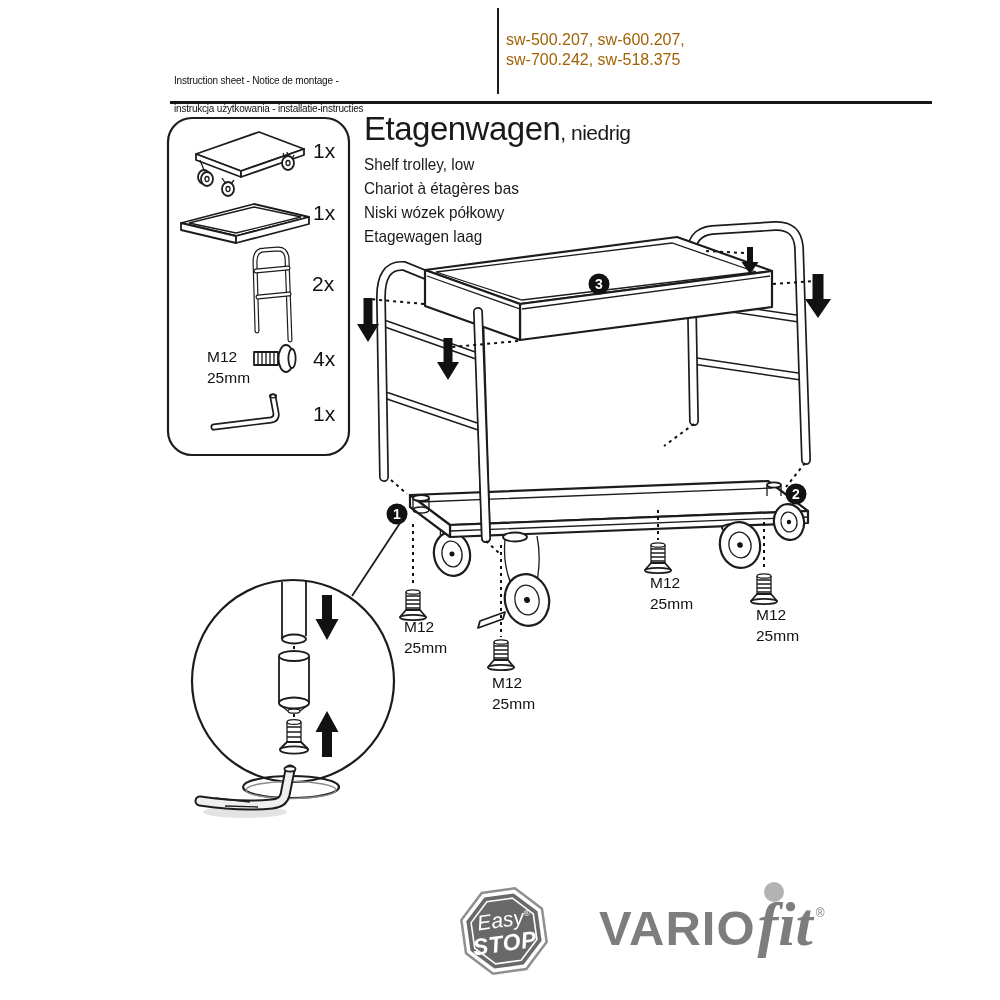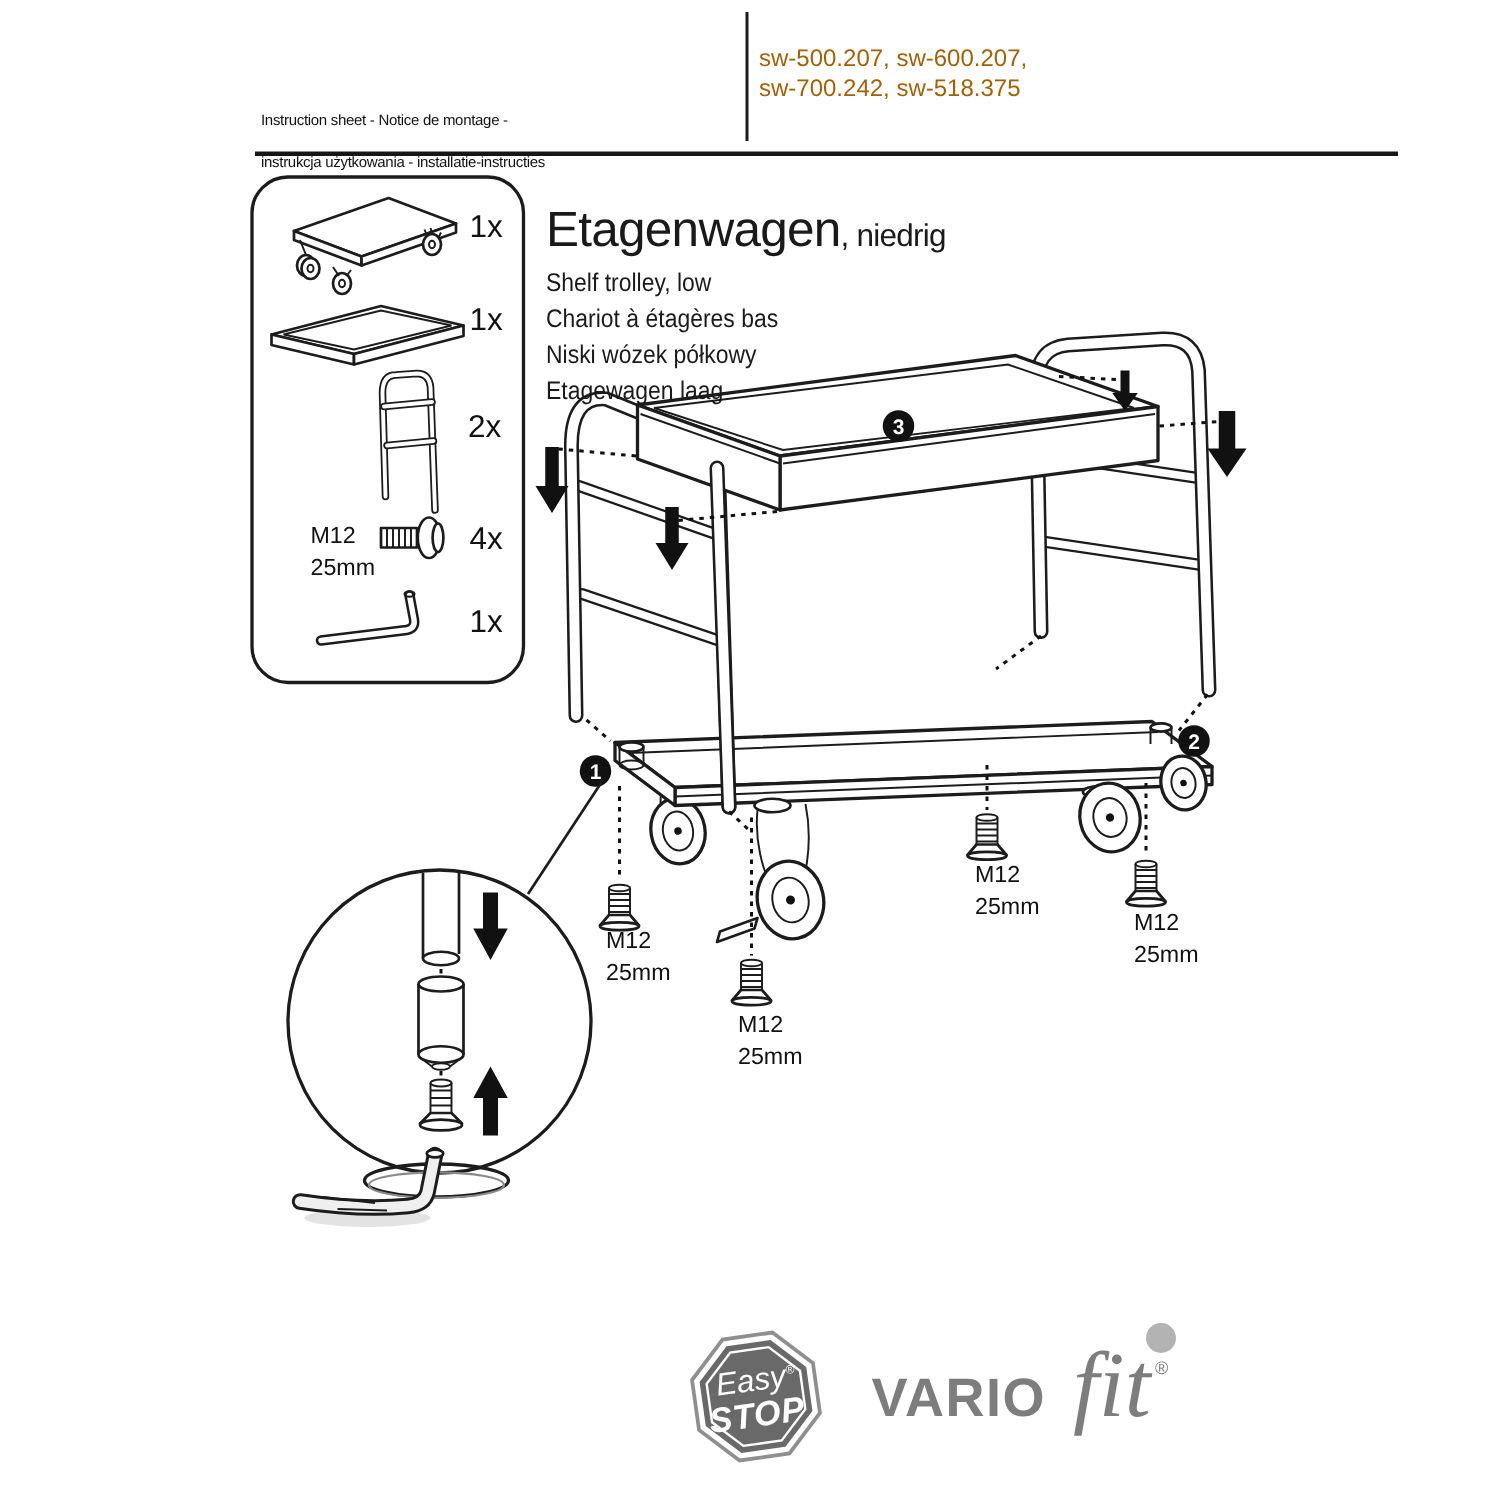--- a/index.html
+++ b/index.html
@@ -8,21 +8,21 @@
   .abs{position:absolute;}
   
   .mainTitle{left:173px;top:24px;font-size:43px;letter-spacing:-1.5px;white-space:nowrap;}
   .mainTitle .squish{display:inline-block;transform:scaleX(.88);transform-origin:0 0;}
   .subT{left:174px;font-size:10px;letter-spacing:-.2px;color:#111;white-space:nowrap;}
   .divider{left:497px;top:8px;width:2px;height:86px;background:#1c1c1c;}
   .codes{left:506px;font-size:16px;color:#a16207;white-space:nowrap;}
   .rule{left:170px;top:101px;width:762px;height:3px;background:#161616;}
   
   .prod{left:364px;top:110px;white-space:nowrap;}
-  .prod .t1{font-size:33px;letter-spacing:-.5px;margin-top:24px;}
+  .prod .t1{font-size:33px;letter-spacing:-.5px;}
   .prod .t1s{font-size:21px;}
   .prod .langs{margin-top:5px;font-size:17px;line-height:24px;transform:scaleX(.9);transform-origin:0 0;}
   
   .ln{stroke:#1c1c1c;stroke-width:2.2;fill:none;stroke-linejoin:round;}
   .ln2{stroke:#1c1c1c;stroke-width:1.8;fill:none;stroke-linejoin:round;}
   .thin{stroke:#1c1c1c;stroke-width:1.3;fill:none;}
   .fw{fill:#fff;stroke:#1c1c1c;stroke-width:2.2;stroke-linejoin:round;}
   .fw2{fill:#fff;stroke:#1c1c1c;stroke-width:1.8;stroke-linejoin:round;}
   .tO{stroke:#1c1c1c;stroke-width:10;fill:none;stroke-linecap:round;}
   .tI{stroke:#fff;stroke-width:6.6;fill:none;stroke-linecap:round;}
@@ -30,22 +30,22 @@
   .tI2{stroke:#fff;stroke-width:5;fill:none;stroke-linecap:round;}
   .tO3{stroke:#1c1c1c;stroke-width:5;fill:none;stroke-linecap:round;}
   .tI3{stroke:#fff;stroke-width:2.6;fill:none;stroke-linecap:round;}
   .dash{stroke:#111;stroke-width:2;fill:none;stroke-dasharray:3 4;}
   .arr{fill:#111;stroke:none;}
   .bal{fill:#fff;font:bold 14px "Liberation Sans",sans-serif;text-anchor:middle;}
   .spec{font:15.5px "Liberation Sans",sans-serif;fill:#111;}
   .qty{font:21px "Liberation Sans",sans-serif;fill:#111;}
   
   .brand{left:581px;top:889px;height:64px;white-space:nowrap;color:#7d7d7d;}
-  .brand .v{font-family:"Liberation Sans",sans-serif;font-weight:bold;font-size:36px;letter-spacing:1px;vertical-align:baseline;}
-  .brand .f{font-family:"Liberation Serif",serif;font-weight:normal;font-style:italic;font-size:62px;vertical-align:baseline;margin-left:18px;}
+  .brand .v{font-family:"Liberation Sans",sans-serif;font-weight:bold;font-size:49px;letter-spacing:1px;vertical-align:baseline;margin-left:18px;}
+  .brand .f{font-family:"Liberation Serif",serif;font-weight:bold;font-style:italic;font-size:62px;vertical-align:baseline;margin-left:2px;}
   .brand .dot{position:absolute;left:183px;top:-7px;width:20px;height:20px;border-radius:50%;background:#b3b3b3;}
   .brand .reg{font-size:12px;vertical-align:28px;margin-left:3px;}
 </style>
 </head>
 <body>
 
 <div class="page">
 
   <svg class="abs" style="left:0;top:0" width="1000" height="1000" viewBox="0 0 1000 1000">
 

